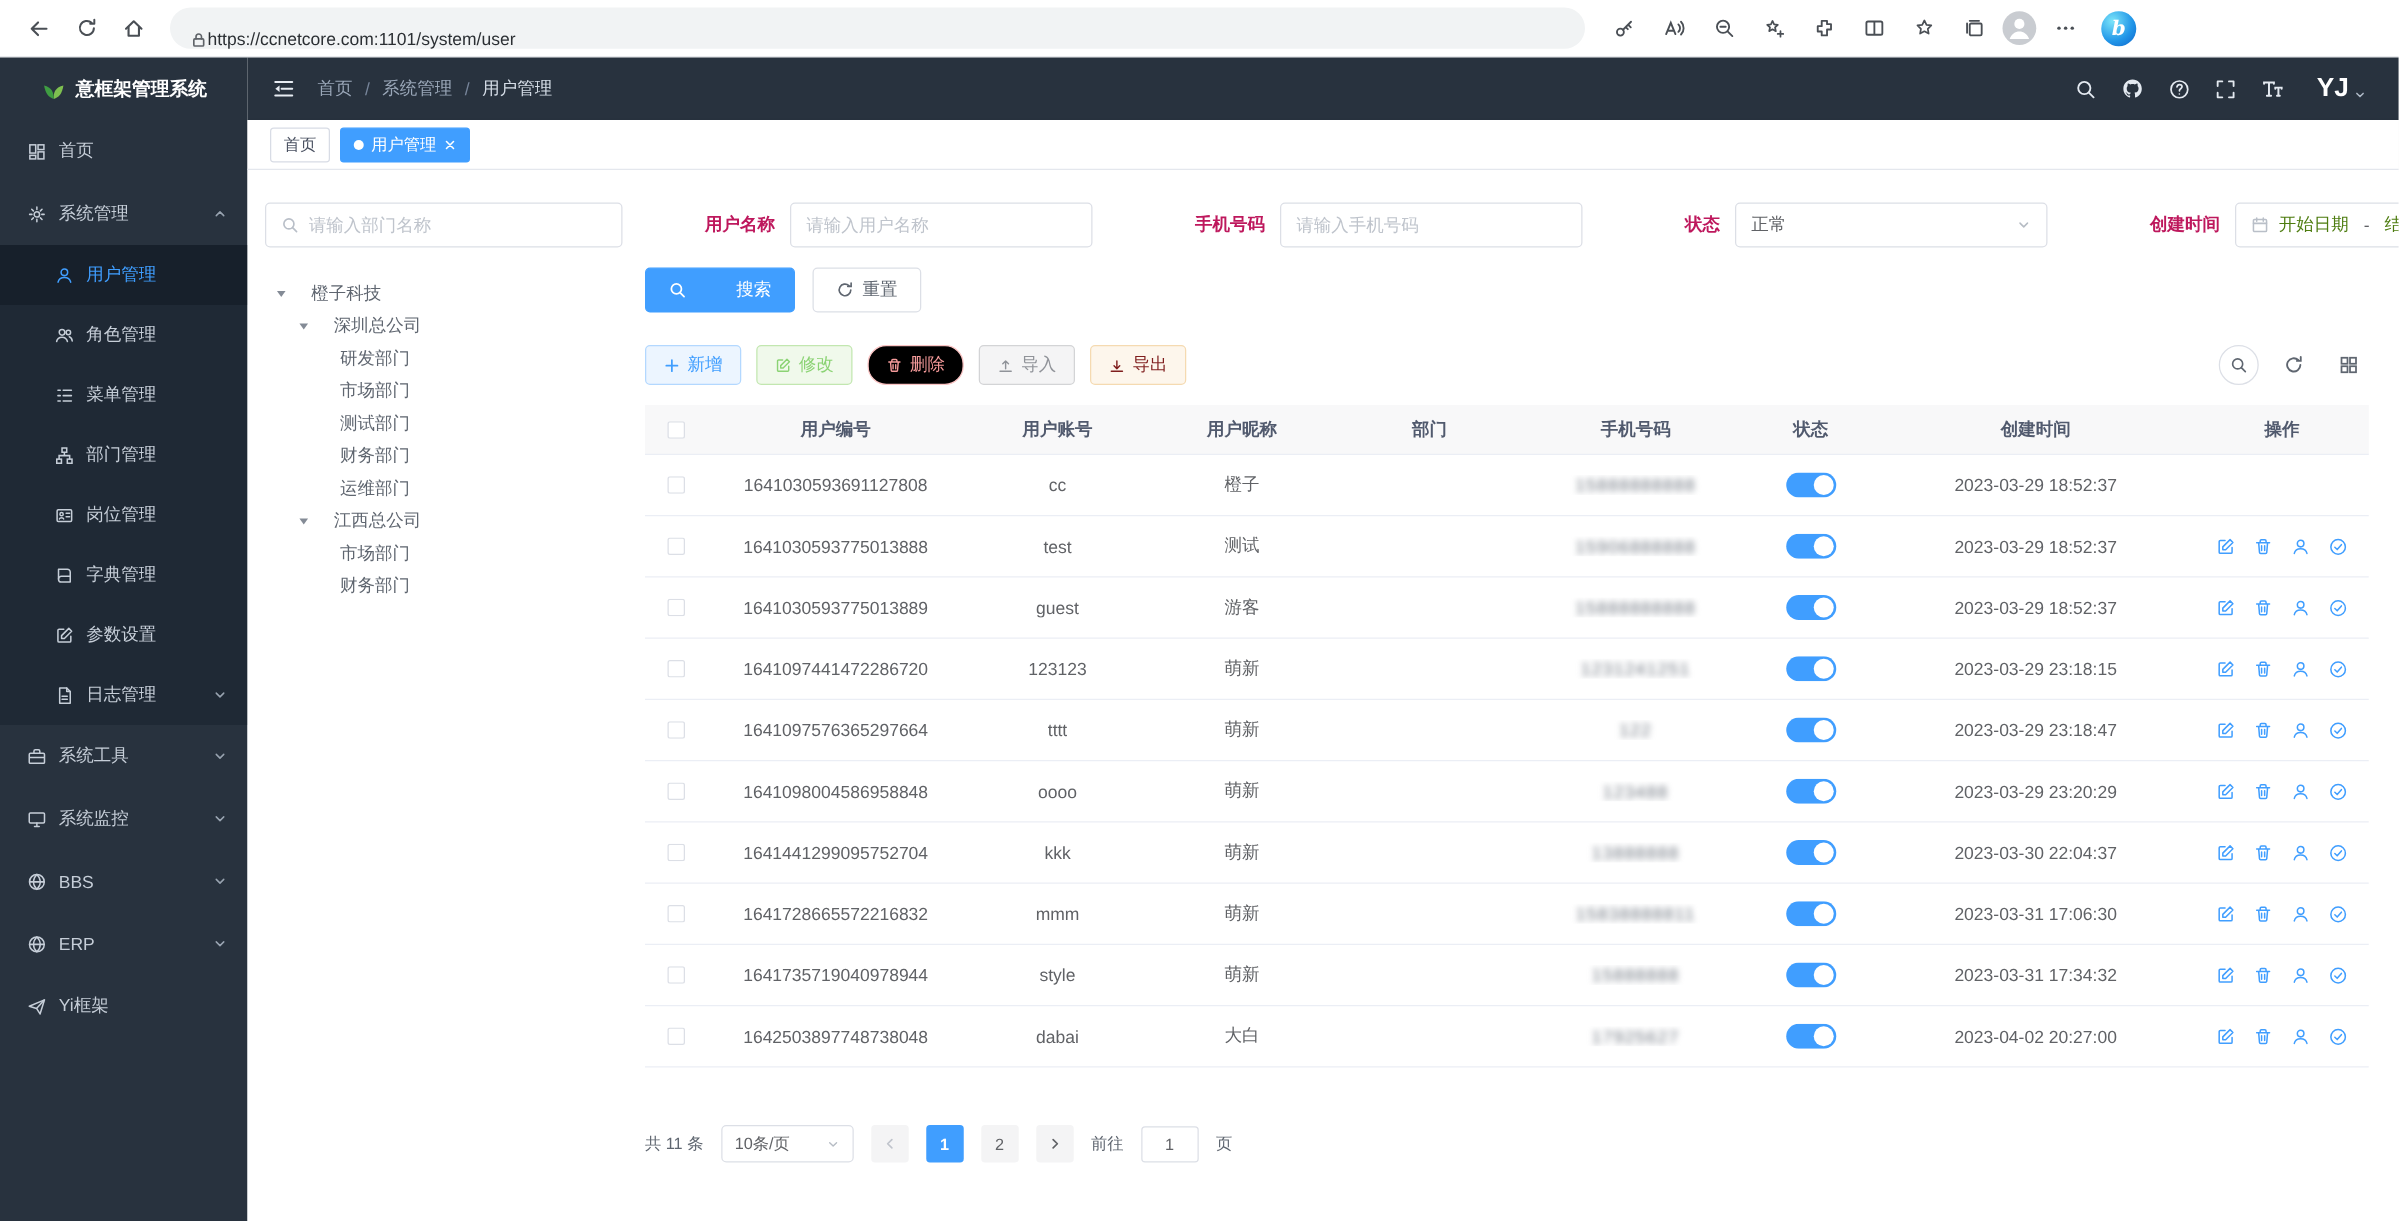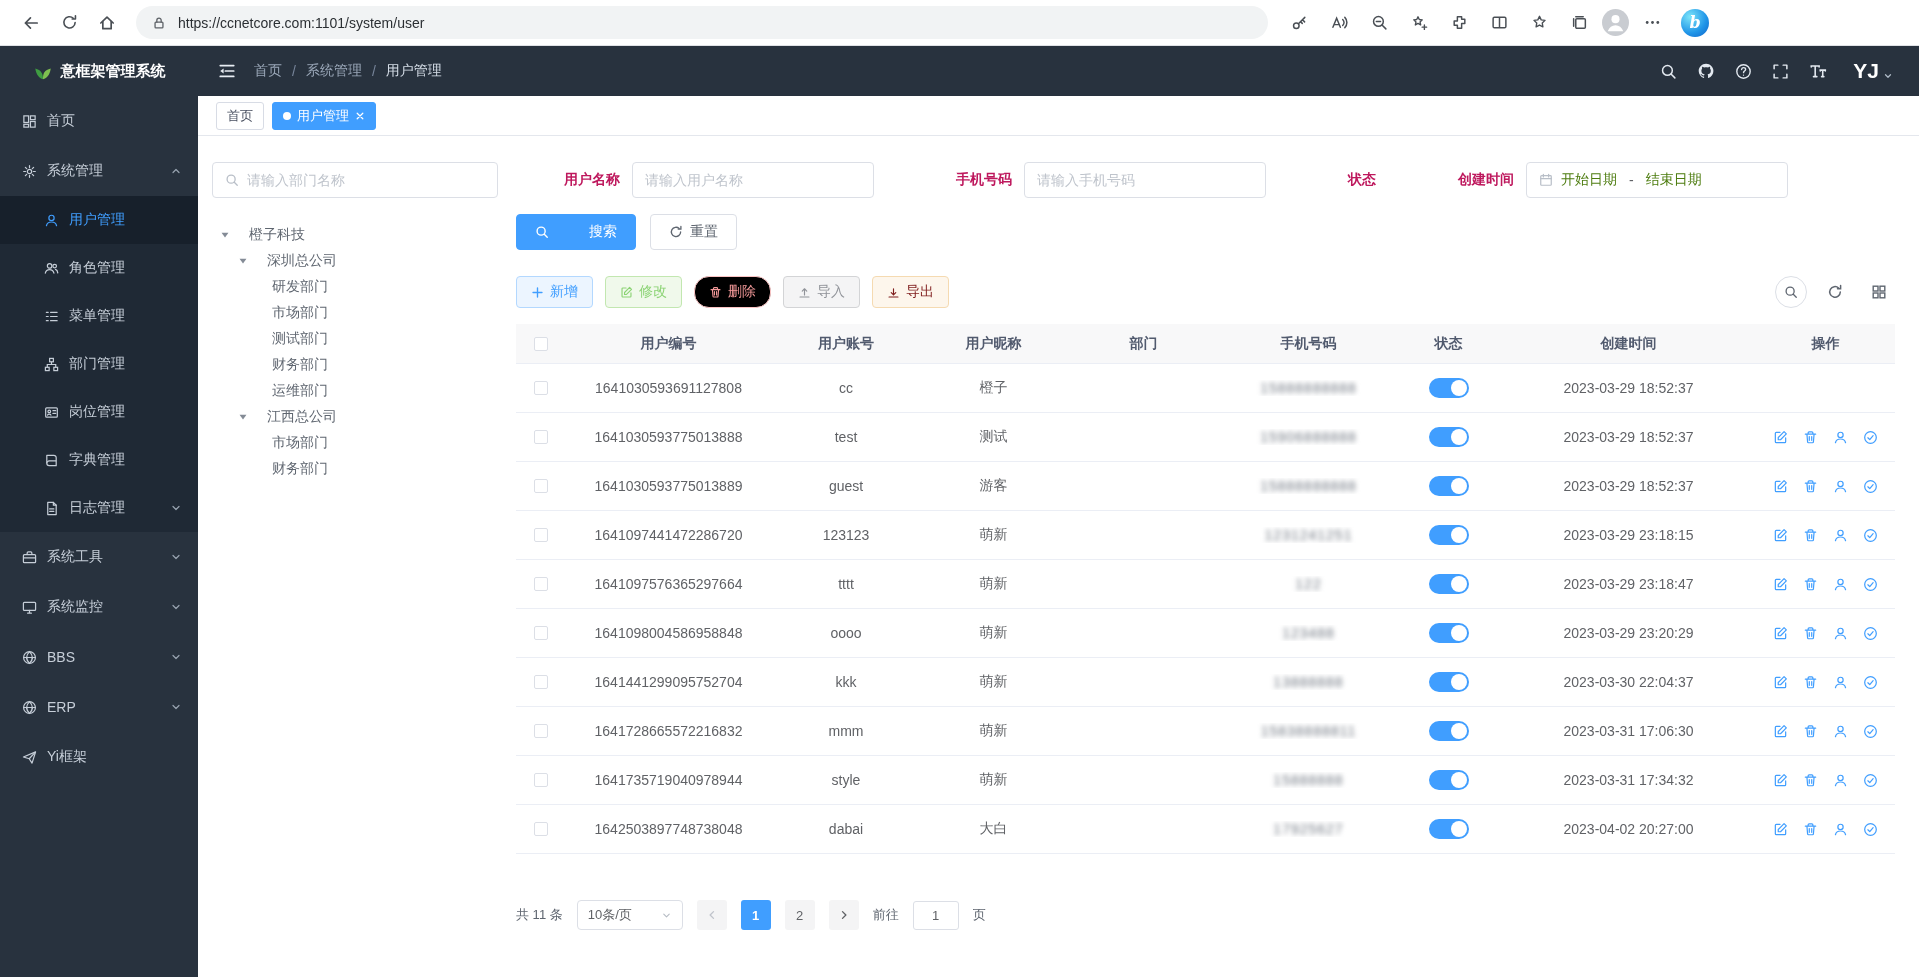--- a/index.html
+++ b/index.html
@@ -3,21 +3,21 @@
 <meta charset="utf-8">
 <style>
   * { margin:0; padding:0; box-sizing:border-box; }
   html,body { width:1919px; height:977px; overflow:hidden; }
   body { font-family:"Liberation Sans","DejaVu Sans",sans-serif; font-size:14px; color:#303133; background:#fff; }
   svg { display:block; }
 
   
   .browser-bar { height:46px; background:#fff; border-bottom:1px solid #e0e2e6; display:flex; align-items:center; padding:0 14px; gap:4px; }
   .bicon { width:34px; height:34px; border-radius:6px; display:flex; align-items:center; justify-content:center; color:#4a4f55; flex-shrink:0; cursor:pointer; }
-  .url-pill { width:1132px; height:33px; background:#f1f3f4; border-radius:17px; display:flex; align-items:center; padding:0 16px; gap:12px; margin:0 8px; color:#202124; }
+  .url-pill { width:1132px; height:33px; background:#f1f3f4; border-radius:17px; display:flex; align-items:flex-end; padding:0 16px; gap:0; margin:0 8px; color:#202124; }
   .url-text { font-size:14px; color:#2b2f33; }
   .browser-actions { display:flex; align-items:center; gap:6px; margin-left:2px; }
   .avatar { width:27px; height:27px; border-radius:50%; background:#c9ccd1; display:flex; align-items:center; justify-content:center; cursor:pointer; }
   .copilot { width:28px; height:28px; border-radius:50%; background:radial-gradient(circle at 32% 28%, #7be4f9, #2196e8 58%, #0d62c9); display:flex; align-items:center; justify-content:center; cursor:pointer; margin-left:6px; }
   .copilot-b { color:#fff; font-family:"DejaVu Serif",serif; font-style:italic; font-weight:bold; font-size:16px; line-height:1; }
 
   
   .app { display:flex; height:931px; }
   .sidebar { width:198px; background:#28323e; flex-shrink:0; display:flex; flex-direction:column; }
   .logo { height:50px; display:flex; align-items:center; justify-content:center; gap:8px; color:#fff; font-weight:bold; font-size:15px; }
@@ -305,20 +305,29 @@
           <span>岗位管理</span>
         </div>
         <div class="menu-item">
           <span>
               <svg width="15" height="15" viewBox="0 0 16 16" fill="none" stroke="currentColor" stroke-width="1.3" stroke-linejoin="round">
                 <path d="M3 2.5h7.5A2.5 2.5 0 0 1 13 5v8.5H5.5A2.5 2.5 0 0 1 3 11z"></path>
                 <path d="M3 11a2.5 2.5 0 0 1 2.5-2.5H13"></path>
               </svg>
             </span>
           <span>字典管理</span>
+        </div>
+        <div class="menu-item">
+          <span>
+              <svg width="15" height="15" viewBox="0 0 16 16" fill="none" stroke="currentColor" stroke-width="1.3" stroke-linecap="round" stroke-linejoin="round">
+                <path d="M13.5 8.5v4a1 1 0 0 1-1 1h-9a1 1 0 0 1-1-1v-9a1 1 0 0 1 1-1h4"></path>
+                <path d="M11.8 1.8l2.4 2.4L8 10.4H5.6V8z"></path>
+              </svg>
+            </span>
+          <span>参数设置</span>
         </div>
         <div class="menu-item">
           <span>
               <svg width="15" height="15" viewBox="0 0 16 16" fill="none" stroke="currentColor" stroke-width="1.3" stroke-linecap="round" stroke-linejoin="round">
                 <path d="M4 1.5h6l3 3v10H4z"></path>
                 <path d="M10 1.5v3h3M6 8.5h4.5M6 11h4.5"></path>
               </svg>
             </span>
           <span>日志管理</span>
           <span class="arrow">
@@ -537,20 +546,28 @@
               </div>
           </div>
           <div class="f-item">
             <span class="f-label">手机号码</span>
             <div class="input-wrap w242">
                 <input type="text" placeholder="请输入手机号码" style="">
               </div>
           </div>
           <div class="f-item">
             <span class="f-label">状态</span>
+            <div class="input-wrap f-select">
+              <span class="sel-val">正常</span>
+              <span>
+                  <svg width="12" height="12" viewBox="0 0 16 16" fill="none" stroke="#b6bcc4" stroke-width="1.6" stroke-linecap="round" stroke-linejoin="round">
+                    <path d="M4 6l4 4 4-4"></path>
+                  </svg>
+                </span>
+            </div>
           </div>
           <div class="f-item">
             <span class="f-label">创建时间</span>
             <div class="input-wrap f-dates">
               <span>
                   <svg width="14" height="14" viewBox="0 0 16 16" fill="none" stroke="#b9bfc8" stroke-width="1.4" stroke-linecap="round">
                     <rect x="2" y="3" width="12" height="11" rx="1"></rect>
                     <path d="M2 6.5h12M5 1.5v3M11 1.5v3"></path>
                   </svg>
                 </span>

